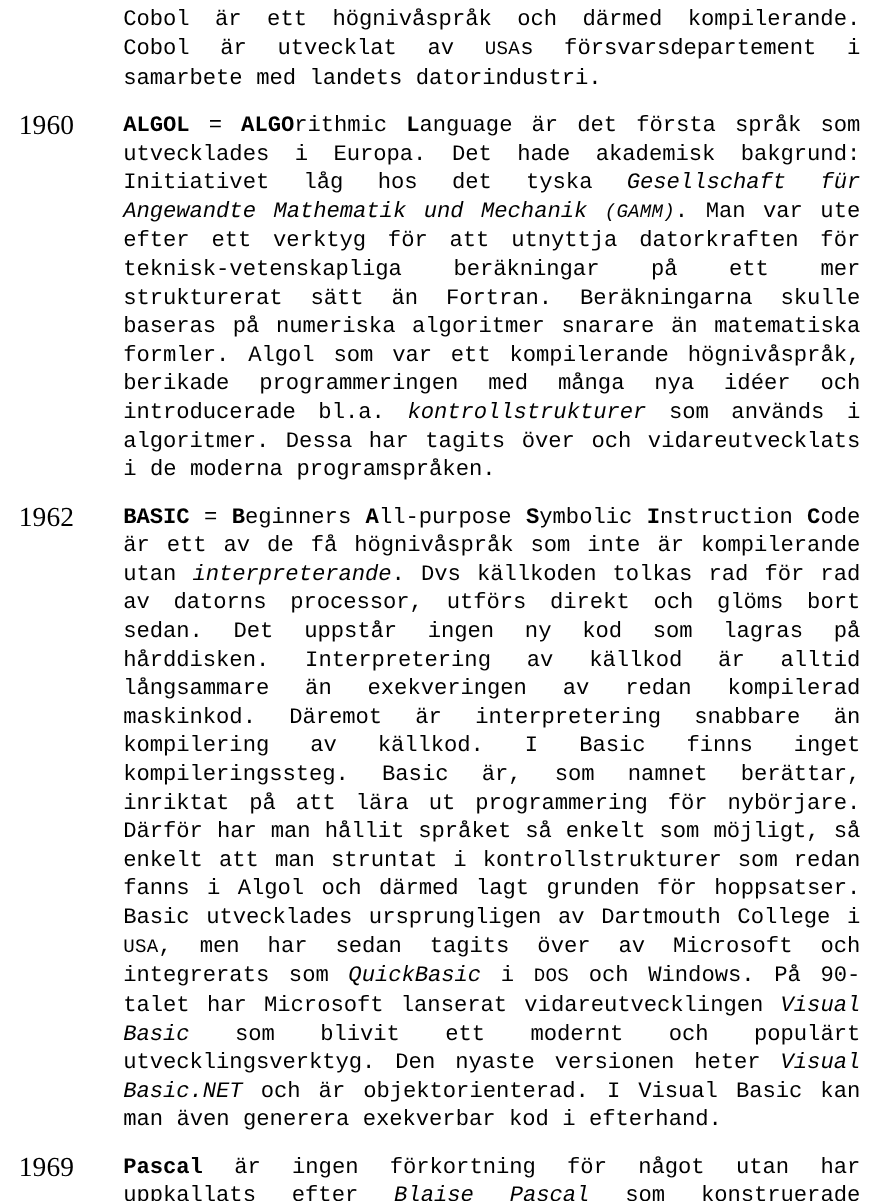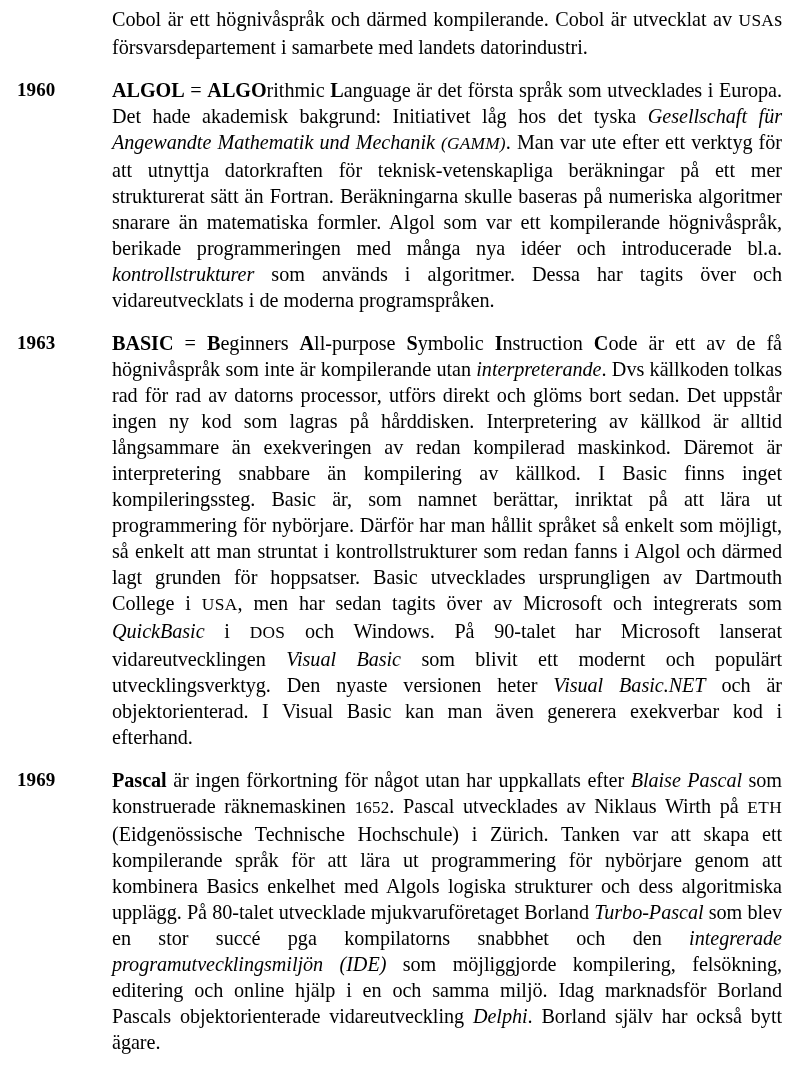--- a/index.html
+++ b/index.html
@@ -24,31 +24,32 @@
   }
   
   .entry {
     display: flex;
     align-items: flex-start;
     width: 765px;
   }
   .year {
     flex: 0 0 95px;
     width: 95px;
-    font-weight: bold;
-    font-size: 19px;
+    font-weight: normal;
+    font-size: 25px;
     line-height: 26px;
     letter-spacing: 0.1px;
   }
   .year.empty {
     
   }
   .body-col {
     flex: 1 1 auto;
     width: 670px;
+    font-family: Liberation Mono, monospace;
   }
   p.para {
     margin: 0;
     font-size: 20.2px;
     line-height: 26px;
     text-align: justify;
     text-justify: inter-word;
     hyphens: manual;
     -webkit-hyphens: manual;
     letter-spacing: -0.05px;
@@ -92,21 +93,21 @@
   <div class="entry">
     <div class="year">1960</div>
     <div class="body-col">
       <p class="para"><span class="b">ALGOL</span> = <span class="b">ALGO</span>rithmic <span class="b">L</span>anguage är det första språk som utvecklades i Europa. Det hade akademisk bakgrund: Initiativet låg hos det tyska <span class="i">Gesellschaft für Angewandte Mathematik und Mechanik </span><span class="sc-i">(GAMM)</span>. Man var ute efter ett verktyg för att utnyttja datorkraften för teknisk-vetenskapliga beräkningar på ett mer strukturerat sätt än Fortran. Beräkningarna skulle baseras på numeriska algoritmer snarare än matematiska formler. Algol som var ett kompilerande högnivåspråk, berikade programmeringen med många nya idéer och introducerade bl.a. <span class="i">kontrollstrukturer</span> som används i algoritmer. Dessa har tagits över och vidareutvecklats i de moderna programspråken.</p>
     </div>
   </div>
 
   <div class="gap-lg"></div>
 
   <div class="entry">
-    <div class="year">1963</div>
+    <div class="year">1962</div>
     <div class="body-col">
       <p class="para"><span class="b">BASIC</span> = <span class="b">B</span>eginners <span class="b">A</span>ll-purpose <span class="b">S</span>ymbolic <span class="b">I</span>nstruction <span class="b">C</span>ode är ett av de få högnivåspråk som inte är kompilerande utan <span class="i">interpreterande</span>. Dvs källkoden tolkas rad för rad av datorns processor, utförs direkt och glöms bort sedan. Det uppstår ingen ny kod som lagras på hårddisken. Interpretering av källkod är alltid långsammare än exekveringen av redan kompilerad maskinkod. Däremot är interpretering snabbare än kompilering av källkod. I Basic finns inget kompileringssteg. Basic är, som namnet berättar, inriktat på att lära ut programmering för nybörjare. Därför har man hållit språket så enkelt som möjligt, så enkelt att man struntat i kontrollstrukturer som redan fanns i Algol och därmed lagt grunden för hoppsatser. Basic utvecklades ursprungligen av Dartmouth College i <span class="sc">USA</span>, men har sedan tagits över av Microsoft och integrerats som <span class="i">QuickBasic</span> i <span class="sc">DOS</span> och Windows. På 90-talet har Microsoft lanserat vidareutvecklingen <span class="i">Visual Basic</span> som blivit ett modernt och populärt utvecklingsverktyg. Den nyaste versionen heter <span class="i">Visual Basic.NET</span> och är objektorienterad. I Visual Basic kan man även generera exekverbar kod i efterhand.</p>
     </div>
   </div>
 
   <div class="gap-lg"></div>
 
   <div class="entry">
     <div class="year">1969</div>
     <div class="body-col">

